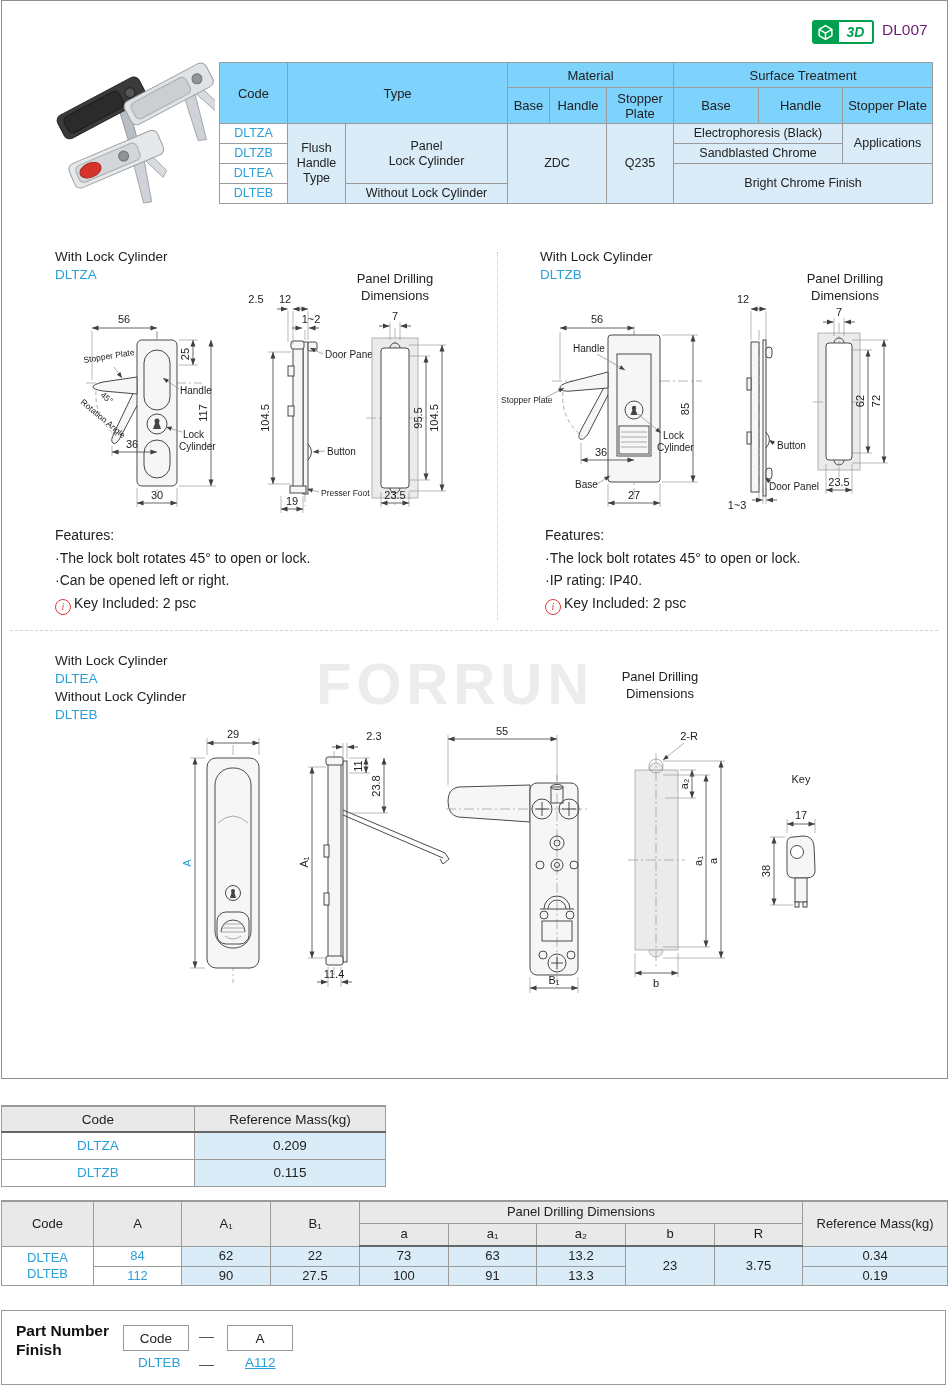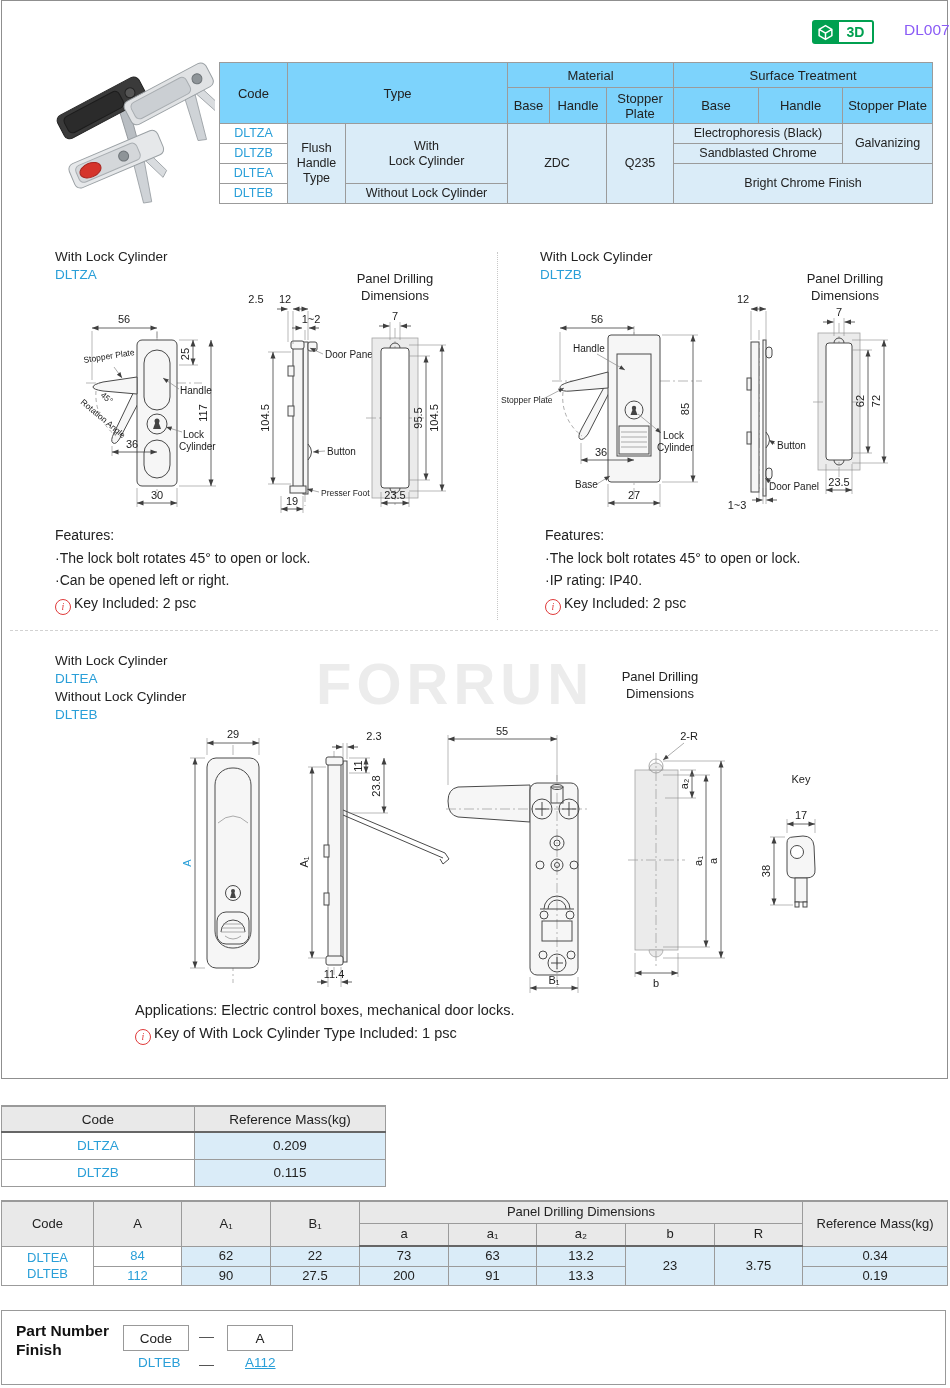--- a/index.html
+++ b/index.html
@@ -1,23 +1,23 @@
 <!DOCTYPE html>
 <html><head>
 <meta charset="utf-8">
 <style>
   html,body{margin:0;padding:0;background:#fff;}
   body{font-family:"Liberation Sans","DejaVu Sans",sans-serif;color:#222;}
   .page{position:relative;width:950px;height:1388px;background:#fff;overflow:hidden;}
   .outer-box{position:absolute;left:1px;top:0;width:945px;height:1077px;border:1px solid #8f8f8f;}
   
-  .badge{position:absolute;left:812px;top:20px;display:flex;height:24px;align-items:stretch;}
+  .badge{position:absolute;left:812px;top:20px;display:flex;height:24px;align-items:stretch;font-style:italic;}
   .badge .cube{width:27px;background:#00a050;border-radius:3px 0 0 3px;display:flex;align-items:center;justify-content:center;}
   .badge .b3d{width:33px;border:2px solid #00a050;border-left:none;border-radius:0 3px 3px 0;display:flex;align-items:center;justify-content:center;color:#00a050;font-weight:bold;font-size:14px;background:#fff;}
-  .doc-code{position:absolute;left:904px;top:21px;font-size:15.5px;color:#8b5cf6;}
+  .doc-code{position:absolute;left:882px;top:21px;font-size:15.5px;color:#701a75;}
   
   table{border-collapse:collapse;table-layout:fixed;}
   .spec{position:absolute;left:219px;top:62px;width:713px;font-size:13px;border:1px solid #707070;}
   .spec td{border:1px solid #9b9b9b;text-align:center;vertical-align:middle;padding:0 4px;line-height:15px;}
   .spec .hrow td{background:#7dd3fc;}
   .spec td.body{background:#daecf8;font-size:12.5px;}
   .spec td.code{background:#fff;color:#2a9fd8;font-size:12.5px;}
   
   .sec-title{position:absolute;font-size:13.5px;line-height:18px;color:#222;}
   .blue{color:#2a9fd8;}
@@ -124,27 +124,27 @@
       <td>Handle</td>
       <td>Stopper Plate</td>
       <td>Base</td>
       <td>Handle</td>
       <td>Stopper Plate</td>
     </tr>
     <tr style="height:20px">
       <td class="code">DLTZA</td>
       <td class="body" rowspan="4">Flush Handle Type</td>
       <td class="body" rowspan="3">
-        <div>With</div>
+        <div>Panel</div>
         <div>Lock Cylinder</div>
       </td>
       <td class="body" colspan="2" rowspan="4">ZDC</td>
       <td class="body" rowspan="4">Q235</td>
       <td class="body" colspan="2">Electrophoresis (Black)</td>
-      <td class="body" rowspan="2">Galvanizing</td>
+      <td class="body" rowspan="2">Applications</td>
     </tr>
     <tr style="height:20px">
       <td class="code">DLTZB</td>
       <td class="body" colspan="2">Sandblasted Chrome</td>
     </tr>
     <tr style="height:20px">
       <td class="code">DLTEA</td>
       <td class="body" colspan="3" rowspan="2">Bright Chrome Finish</td>
     </tr>
     <tr style="height:20px">
@@ -532,24 +532,20 @@
     <line class="ext" x1="647" y1="108" x2="647" y2="94"></line>
       <line class="ext" x1="675" y1="108" x2="675" y2="94"></line>
     <line class="dim" x1="647" y1="99" x2="675" y2="99" marker-start="url(#arC)" marker-end="url(#arC)"></line>
     <text class="d" x="661" y="94">17</text>
     <line class="ext" x1="645" y1="112" x2="630" y2="112"></line>
       <line class="ext" x1="653" y1="180" x2="630" y2="180"></line>
     <line class="dim" x1="634" y1="112" x2="634" y2="180" marker-start="url(#arC)" marker-end="url(#arC)"></line>
     <text class="d" x="630" y="146" transform="rotate(-90 630 146)">38</text>
   </svg>
 
-  <div class="apps">
-    <div>Applications: Electric control boxes, mechanical door locks.</div>
-    <div><span class="info-icon">i</span><span>Key of With Lock Cylinder Type Included: 1 psc</span></div>
-  </div>
 
   <table class="mass">
     <colgroup>
         <col style="width:193px">
         <col style="width:191px">
       </colgroup>
     <tbody>
         <tr class="hrow" style="height:26px">
       <td>Code</td>
       <td>Reference Mass(kg)</td>
@@ -606,21 +602,21 @@
       <td class="val">63</td>
       <td class="val">13.2</td>
       <td class="val" rowspan="2">23</td>
       <td class="val" rowspan="2">3.75</td>
       <td class="val">0.34</td>
     </tr>
     <tr style="height:16px">
       <td class="codeval">112</td>
       <td class="val">90</td>
       <td class="val">27.5</td>
-      <td class="val">200</td>
+      <td class="val">100</td>
       <td class="val">91</td>
       <td class="val">13.3</td>
       <td class="val">0.19</td>
     </tr>
   </tbody>
     </table>
 
   <div class="pnbox">
     <div class="pn-label">
       <div>Part Number</div>

